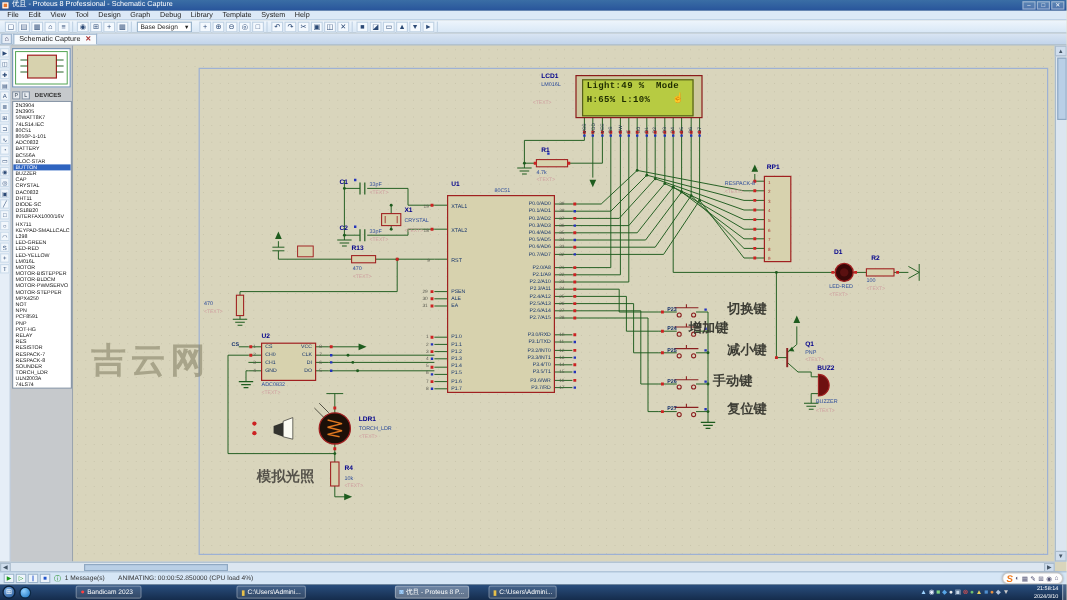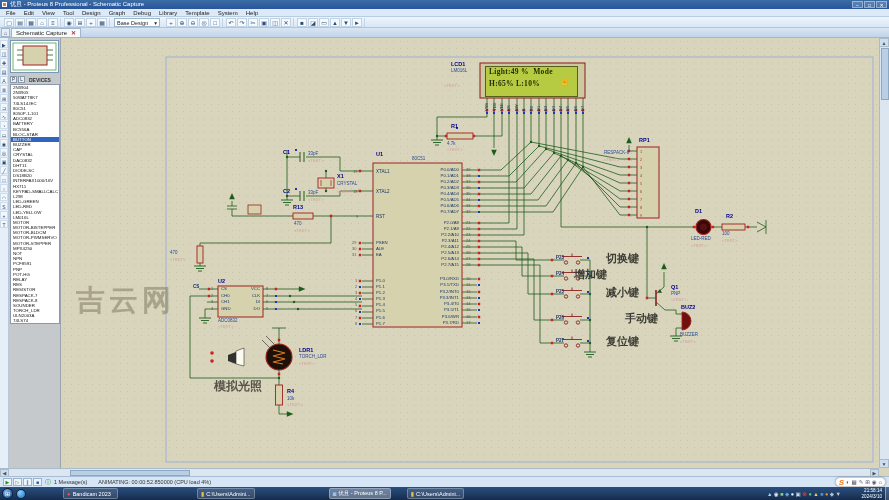--- a/index.html
+++ b/index.html
@@ -41,21 +41,21 @@
   .lb{position:absolute;font-size:4.5px;line-height:5px;color:#16356c;white-space:nowrap}
   .ref{font-weight:bold;font-size:5.5px;line-height:6px;color:#00008b}
   .val{color:#2a4a9a}
   .ph{color:#cf9f9f;font-size:4.2px}
   .numlb{color:#5a5a50;font-size:4px}
   .cn{font-weight:bold;font-size:11px;line-height:12px;color:#3c3c34}
   .net{font-weight:bold;color:#14306a}
   .wm{position:absolute;font-weight:bold;font-size:29px;letter-spacing:4px;color:rgba(120,116,88,.5)}
   .simlb{position:absolute;font-weight:bold;font-size:12px;color:#55524a}
   .lcdscr{position:absolute;left:485px;top:66px;width:93px;height:31px;background:#b7cb42;border:1px solid #55601a}
-  .lcdtxt{position:absolute;font-family:Liberation Serif, serif;font-weight:bold;font-size:7.5px;line-height:8px;color:#1e2b00;white-space:pre;letter-spacing:.3px}
+  .lcdtxt{position:absolute;font-family:Liberation Mono, monospace;font-weight:bold;font-size:7.5px;line-height:8px;color:#1e2b00;white-space:pre;letter-spacing:.3px}
   .lcdcur{position:absolute;font-size:8px;color:#222b00}
   .pins{position:absolute;display:flex;flex-direction:column}
   .pins>div{font-size:4.3px;color:#16356c;white-space:nowrap}
   .rh6>div{height:6px;line-height:6px}
   .rh61>div{height:6.1px;line-height:6.1px}
   .rh63>div{height:6.3px;line-height:6.3px}
   .rh65>div{height:6.5px;line-height:6.5px}
   .rh8>div{height:8px;line-height:8px;color:#b03030;font-size:3.8px}
   .tr>div{text-align:right}
   .pnum>div{color:#5a5a50;font-size:4px}
@@ -647,31 +647,31 @@
       <div class="lb val" style="left:680px;top:332px">BUZZER</div>
       <div class="lb ph" style="left:680px;top:339px">&lt;TEXT&gt;</div>
 
       <div class="lb net" style="left:556px;top:255px">P23</div>
       <div class="cn" style="position:absolute;left:606px;top:252px">切换键</div>
       <div class="lb net" style="left:556px;top:271px">P24</div>
       <div class="cn" style="position:absolute;left:574px;top:268px">增加键</div>
       <div class="lb net" style="left:556px;top:289px">P25</div>
       <div class="cn" style="position:absolute;left:606px;top:286px">减小键</div>
       <div class="lb net" style="left:556px;top:315px">P26</div>
-      <div class="cn" style="position:absolute;left:625px;top:312px">手动键</div>
+      <div class="cn" style="position:absolute;left:594px;top:312px">手动键</div>
       <div class="lb net" style="left:556px;top:338px">P27</div>
       <div class="cn" style="position:absolute;left:606px;top:335px">复位键</div>
 
       <div class="lb ref" style="left:299px;top:347px">LDR1</div>
       <div class="lb val" style="left:299px;top:354px">TORCH_LDR</div>
       <div class="lb ph" style="left:299px;top:361px">&lt;TEXT&gt;</div>
       <div class="lb ref" style="left:287px;top:388px">R4</div>
       <div class="lb val" style="left:287px;top:396px">10k</div>
       <div class="lb ph" style="left:287px;top:402px">&lt;TEXT&gt;</div>
-      <div class="simlb" style="left:214px;top:378px">模拟光照</div>
+      <div class="simlb" style="left:214px;top:389px">模拟光照</div>
     </div>
   </div>
 
   <div class="vscroll">
     <span class="sarrow" style="left:-1px;top:0">▲</span>
     <div class="vthumb"></div>
     <span class="sarrow" style="left:-1px;bottom:0;top:auto">▼</span>
   </div>
   <div class="hscroll">
     <span class="harrow" style="left:0">◀</span>

